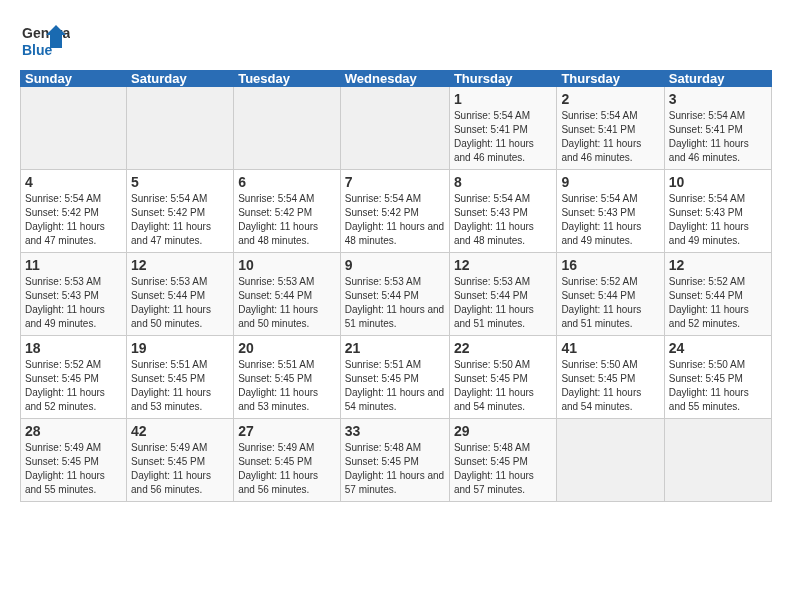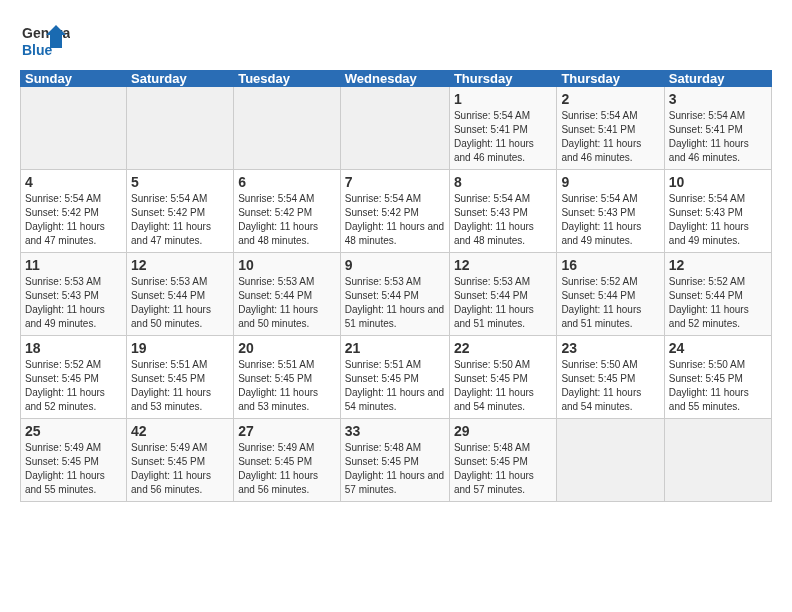--- a/index.html
+++ b/index.html
@@ -198,31 +198,31 @@
         </td>
         <td>
           <span class="day-number">21</span>
           <div class="day-detail">Sunrise: 5:51 AM<br>Sunset: 5:45 PM<br>Daylight: 11 hours and 54 minutes.</div>
         </td>
         <td>
           <span class="day-number">22</span>
           <div class="day-detail">Sunrise: 5:50 AM<br>Sunset: 5:45 PM<br>Daylight: 11 hours and 54 minutes.</div>
         </td>
         <td>
-          <span class="day-number">23</span>
+          <span class="day-number">41</span>
           <div class="day-detail">Sunrise: 5:50 AM<br>Sunset: 5:45 PM<br>Daylight: 11 hours and 54 minutes.</div>
         </td>
         <td>
           <span class="day-number">24</span>
           <div class="day-detail">Sunrise: 5:50 AM<br>Sunset: 5:45 PM<br>Daylight: 11 hours and 55 minutes.</div>
         </td>
       </tr>
       <tr>
         <td>
-          <span class="day-number">25</span>
+          <span class="day-number">28</span>
           <div class="day-detail">Sunrise: 5:49 AM<br>Sunset: 5:45 PM<br>Daylight: 11 hours and 55 minutes.</div>
         </td>
         <td>
           <span class="day-number">42</span>
           <div class="day-detail">Sunrise: 5:49 AM<br>Sunset: 5:45 PM<br>Daylight: 11 hours and 56 minutes.</div>
         </td>
         <td>
           <span class="day-number">27</span>
           <div class="day-detail">Sunrise: 5:49 AM<br>Sunset: 5:45 PM<br>Daylight: 11 hours and 56 minutes.</div>
         </td>

